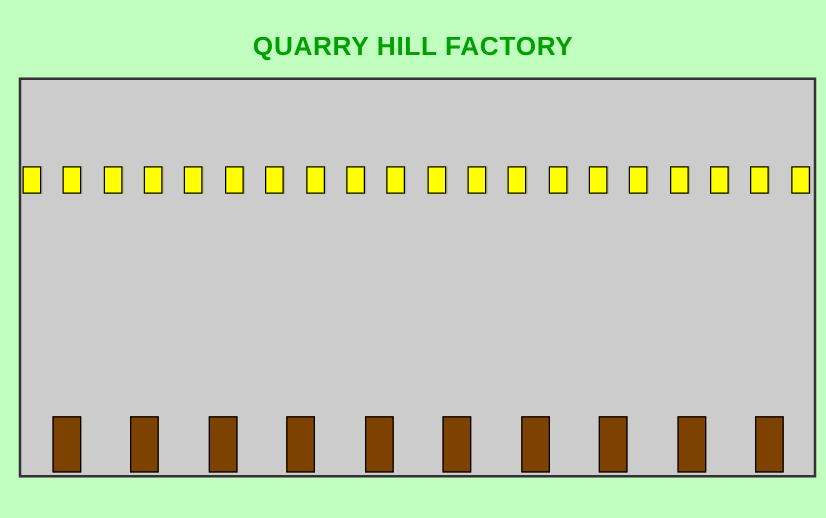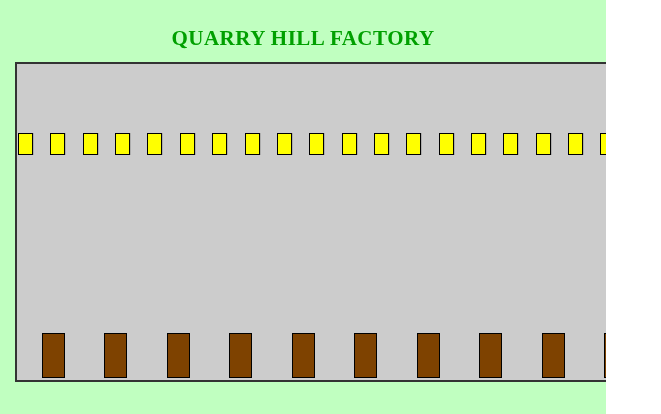--- a/index.html
+++ b/index.html
@@ -1,21 +1,21 @@
 <!DOCTYPE html>
 <html style="--bg: #C0FFC0; --title-color: #00A000; --building-fill: #CCCCCC; --building-border: #333333; --window-fill: #FFFF00; --window-border: #000000; --door-fill: #7E4200; --door-border: #000000;"><head>
 <meta charset="utf-8">
 <style>
   html, body { margin: 0; padding: 0; }
   .stage {
     position: relative;
-    width: 606px;
+    width: 661px;
     height: 414px;
     background: var(--bg, #C0FFC0);
-    font-family: Liberation Serif, serif;
+    font-family: Liberation Sans, sans-serif;
     overflow: hidden;
   }
   .title {
     position: absolute;
     top: 26px;
     left: 0;
     width: 100%;
     text-align: center;
     font-size: 21px;
     font-weight: bold;

